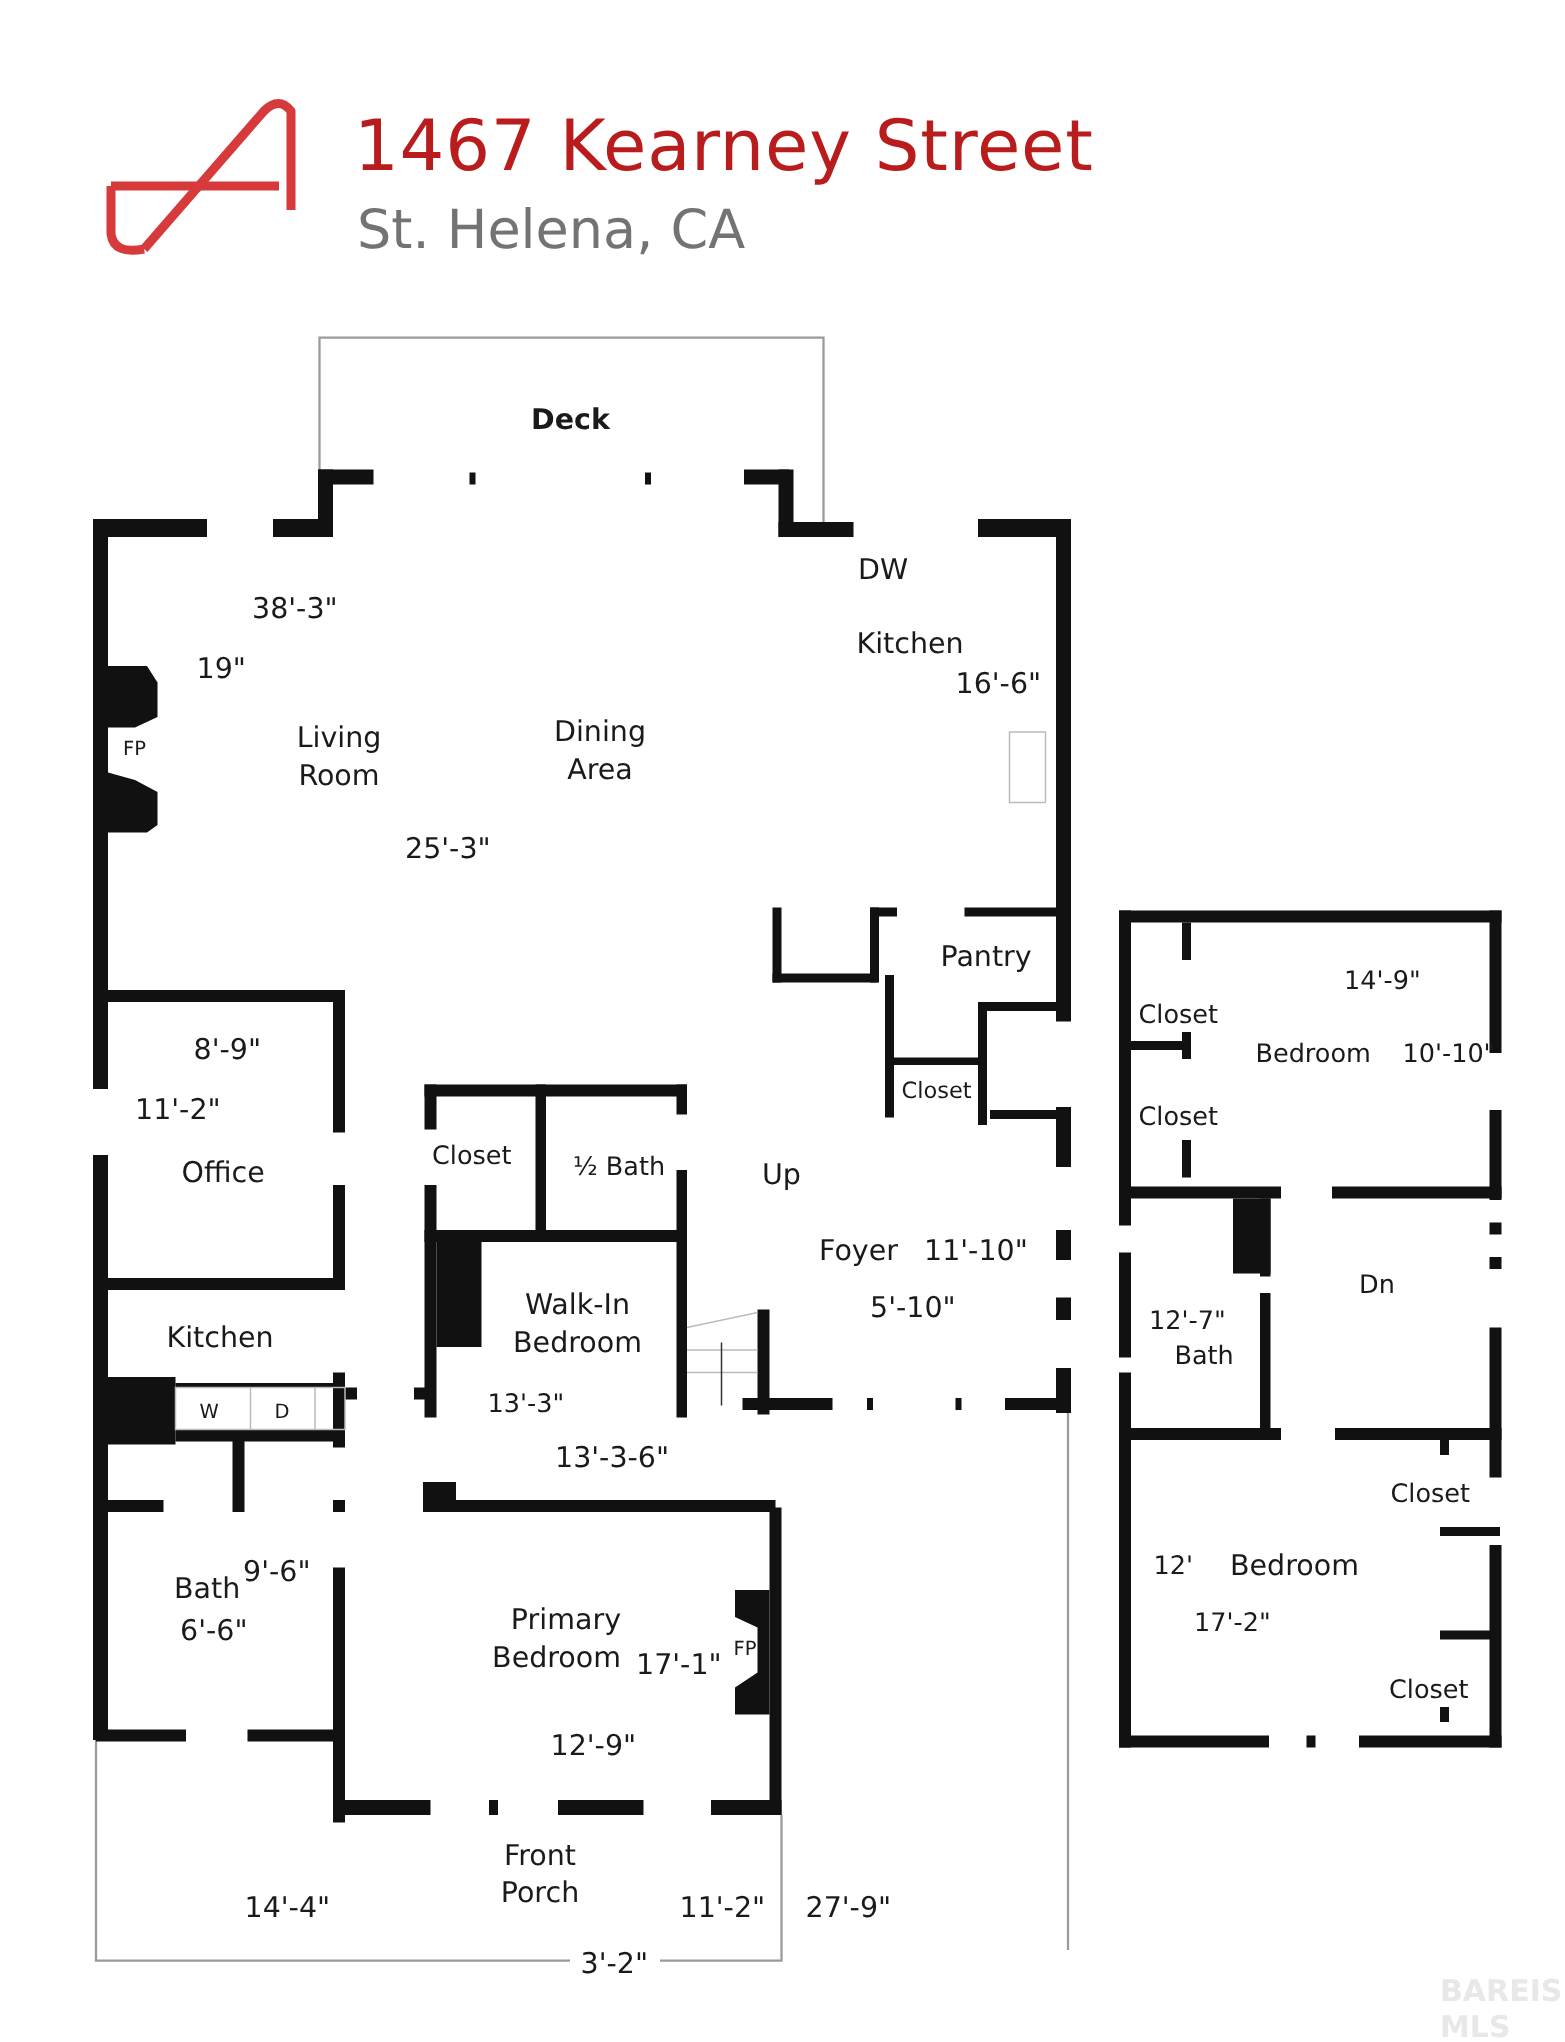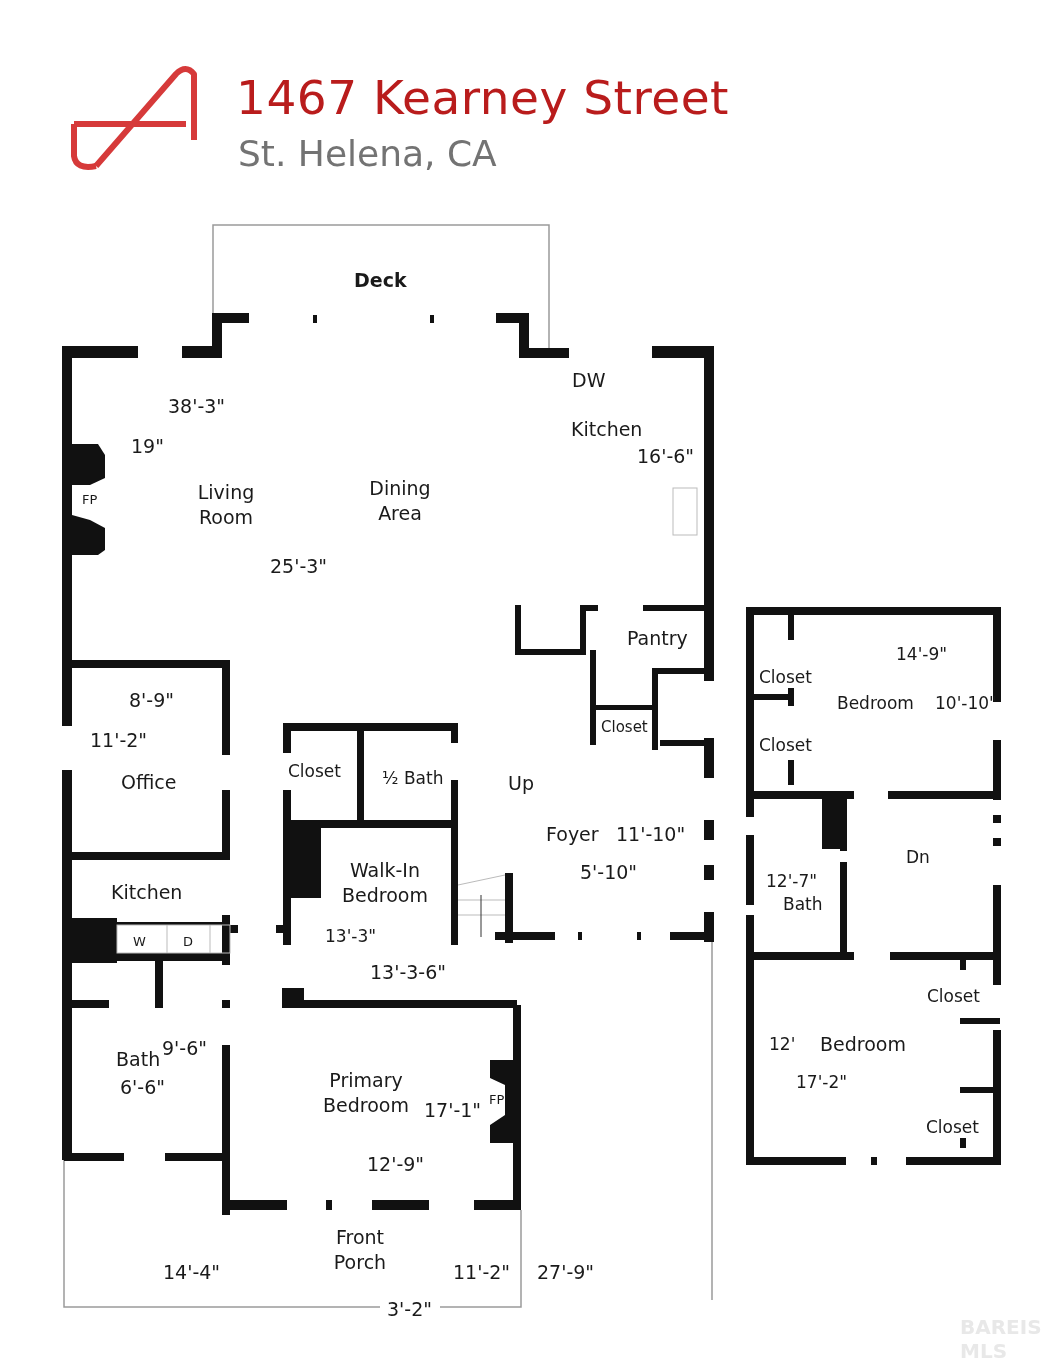--- a/index.html
+++ b/index.html
@@ -179,21 +179,21 @@
 <div class="lbl" style="left:580px;top:860px;">5'-10"</div>
 <div class="lbl" style="left:111px;top:880px;">Kitchen</div>
 <div class="lbl xs" style="left:133px;top:934px;">W</div>
 <div class="lbl xs" style="left:183px;top:934px;">D</div>
 <div class="lbl" style="left:342px;top:858px;width:86px;white-space:normal;">Walk-In Bedroom</div>
 <div class="lbl sm" style="left:325px;top:925px;">13'-3"</div>
 <div class="lbl" style="left:370px;top:960px;">13'-3-6"</div>
 <div class="lbl" style="left:116px;top:1047px;">Bath</div>
 <div class="lbl" style="left:162px;top:1036px;">9'-6"</div>
 <div class="lbl" style="left:120px;top:1075px;">6'-6"</div>
-<div class="lbl" style="left:318px;top:1068px;width:96px;white-space:normal;">Primary Bedroom</div>
+<div class="lbl" style="left:318px;top:1068px;width:96px;white-space:normal;text-align:right;">Primary Bedroom</div>
 <div class="lbl" style="left:424px;top:1098px;">17'-1"</div>
 <div class="lbl xs" style="left:489px;top:1092px;">FP</div>
 <div class="lbl" style="left:367px;top:1152px;">12'-9"</div>
 <div class="lbl" style="left:326px;top:1225px;width:68px;white-space:normal;">Front Porch</div>
 <div class="lbl" style="left:163px;top:1260px;">14'-4"</div>
 <div class="lbl" style="left:453px;top:1260px;">11'-2"</div>
 <div class="lbl" style="left:537px;top:1260px;">27'-9"</div>
 <div class="lbl" style="left:387px;top:1297px;">3'-2"</div>
 
 <div class="lbl sm" style="left:759px;top:666px;">Closet</div>

